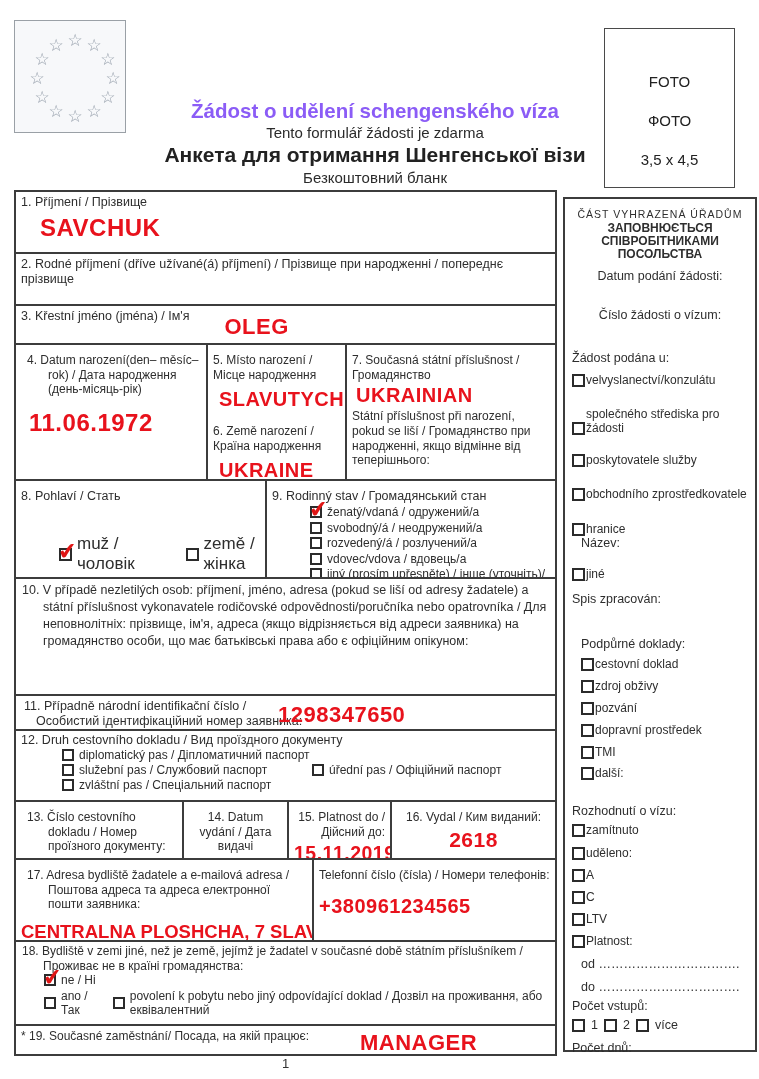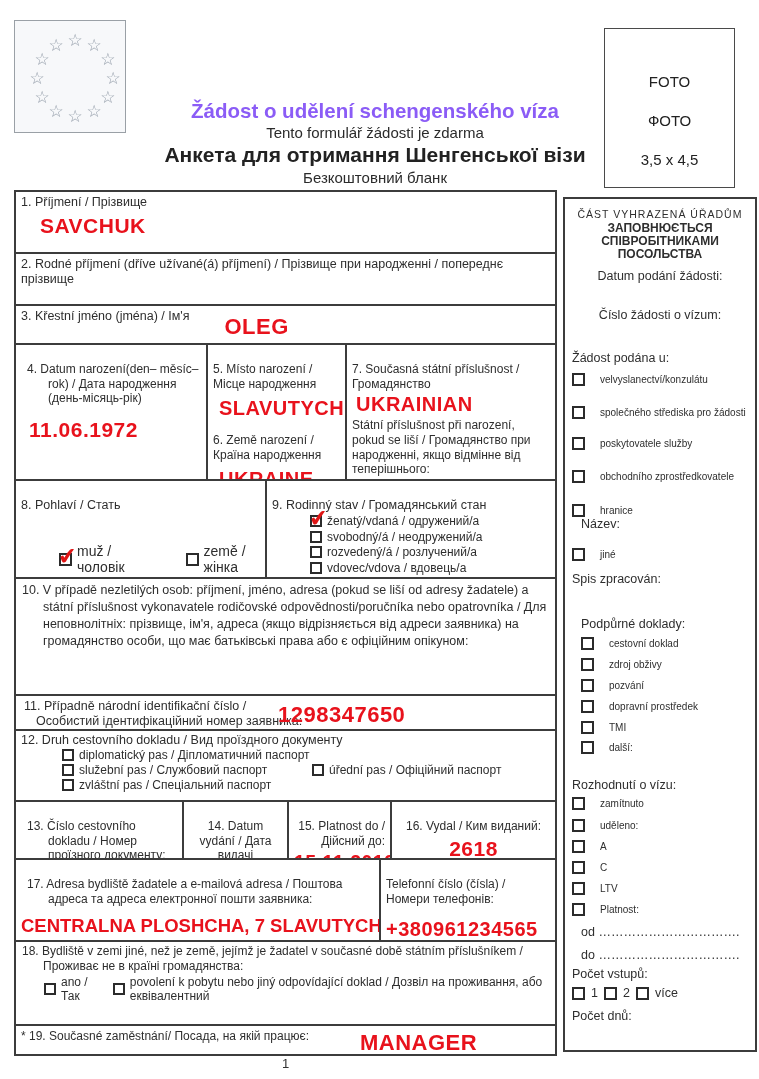--- a/index.html
+++ b/index.html
@@ -25,47 +25,47 @@
     padding-top:44px; gap:22px; font-size:15px; color:#222;
   }
   
   .mtable {
     position:absolute; left:14px; top:190px; width:543px;
     border:2px solid #3c3c3c; background:#fff;
   }
   .mrow { position:relative; border-top:2px solid #3c3c3c; overflow:hidden; }
   .mrow:first-child { border-top:none; }
   .mcols { display:flex; height:100%; }
-  .mcol { border-left:2px solid #3c3c3c; height:100%; padding:17px 5px; overflow:hidden; }
+  .mcol { border-left:2px solid #3c3c3c; height:100%; padding:8px 5px; overflow:hidden; }
   .mcol:first-child { border-left:none; }
   .lbl { font-size:12.5px; line-height:1.22; color:#2e2e2e; padding:3px 5px 0 5px; }
   .lbl-in { font-size:12.5px; line-height:1.22; color:#2e2e2e; }
   .hang { padding-left:27px; text-indent:-21px; }
-  .val { color:#e8121c; font-weight:700; font-size:21px; letter-spacing:.5px; white-space:nowrap; }
+  .val { color:#e8121c; font-weight:700; font-size:24px; letter-spacing:.5px; white-space:nowrap; }
   .val-sm { font-size:18.5px; letter-spacing:0; }
   .cb {
     display:inline-block; width:13px; height:13px; border:2px solid #2b2b2b;
     background:#fff; position:relative; flex:none; vertical-align:middle;
   }
   .cb.on::after {
     content:"✔"; position:absolute; left:-3px; top:-12px;
     font-size:23px; color:#e01515; font-weight:700; transform:rotate(-6deg);
   }
-  .opt { display:flex; align-items:center; gap:5px; font-size:14px; color:#2e2e2e; }
+  .opt { display:flex; align-items:center; gap:5px; font-size:17px; color:#2e2e2e; }
   .opt-s { font-size:12px; }
   .opt-s .cb { width:12px; height:12px; }
   
   .ocol {
     position:absolute; left:563px; top:197px; width:194px; height:855px;
     border:2px solid #3c3c3c; padding:9px 7px; font-size:12.5px; color:#2e2e2e; background:#fff;
   }
   .oc-head1 { font-size:10.5px; text-align:center; letter-spacing:1px; line-height:12px; }
   .oc-head2 { font-size:12px; font-weight:bold; text-align:center; line-height:13px; white-space:pre-line; margin-top:2px; }
   .oc-center { text-align:center; }
-  .oopt { display:flex; align-items:center; gap:15px; font-size:10px; }
+  .oopt { display:flex; align-items:flex-end; gap:1px; font-size:12px; }
   .oopt .cb { width:13px; height:13px; }
   .ind { padding-left:9px; }
   .page-num { position:absolute; left:14px; top:1056px; width:543px; text-align:center; font-size:13px; color:#333; }
 </style>
 </head>
 <body>
 
 <div class="page">
 
   <div class="eu-flag">
@@ -230,34 +230,38 @@
         </div>
         <div class="mcol" style="flex:1; text-align:center">
           <div class="lbl-in" style="font-size:12px">16. Vydal / Ким виданий:</div>
           <div class="val" style="margin-top:3px; font-size:21px">2618</div>
         </div>
       </div>
     </div>
 
     <div class="mrow" style="height:82px">
       <div class="mcols">
-        <div class="mcol" style="width:363px">
+        <div class="mcol" style="width:296px">
           <div class="lbl-in hang" style="font-size:12px">17. Adresa bydliště žadatele a e-mailová adresa / Поштова адреса та адреса електронної пошти заявника:</div>
           <div class="val val-sm" style="margin-top:9px">CENTRALNA PLOSHCHA, 7 SLAVUTYCH</div>
         </div>
         <div class="mcol" style="flex:1">
           <div class="lbl-in" style="font-size:12px">Telefonní číslo (čísla) / Номери телефонів:</div>
           <div class="val" style="margin-top:12px; font-size:20px">+380961234565</div>
         </div>
       </div>
     </div>
 
     <div class="mrow" style="height:84px">
       <div class="lbl hang" style="font-size:12px; padding-top:2px">18. Bydliště v zemi jiné, než je země, jejímž je žadatel v současné době státním příslušníkem / Проживає не в країні громадянства:</div>
       <div style="margin-left:28px; margin-top:0;">
+        <span class="opt opt-s">
+          <span class="cb on"></span>
+          <span>ne / Ні</span>
+        </span>
         <div style="display:flex; gap:12px; margin-top:2px;">
           <span class="opt opt-s">
             <span class="cb"></span>
             <span>ano / Так</span>
           </span>
           <span class="opt opt-s">
             <span class="cb"></span>
             <span>povolení k pobytu nebo jiný odpovídající doklad / Дозвіл на проживання, або еквівалентний</span>
           </span>
         </div>

